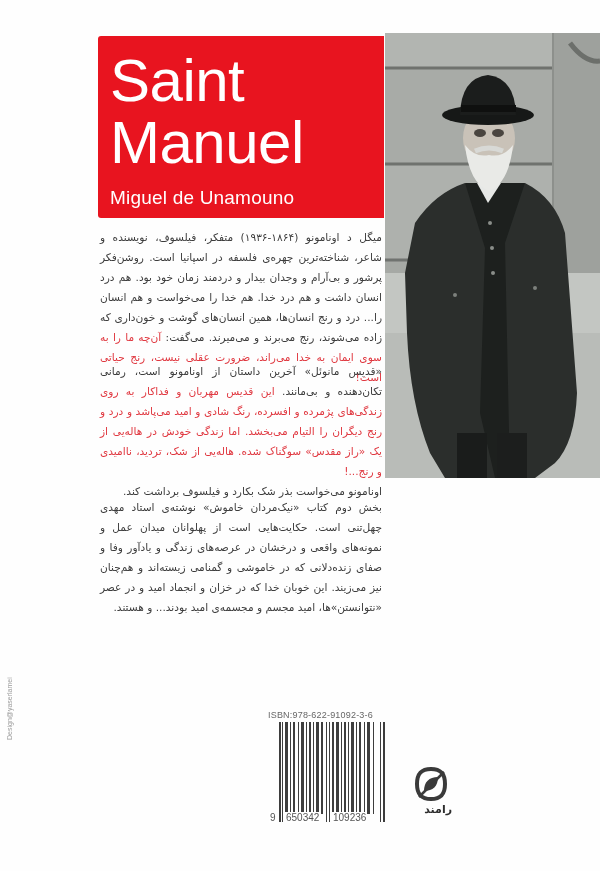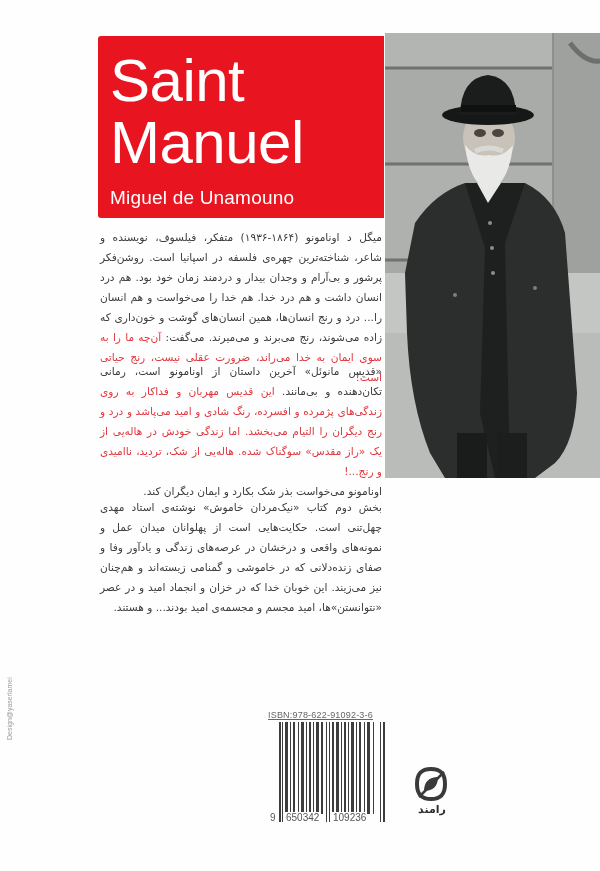--- a/index.html
+++ b/index.html
@@ -46,32 +46,32 @@
   
   .designer {
     position: absolute; left: 6px; top: 740px; transform-origin: left top;
     transform: rotate(-90deg); font-family: "Liberation Sans", sans-serif;
     font-size: 7px; color: #9a9a9a; white-space: nowrap;
   }
 
   
   .isbn {
     position: absolute; left: 268px; top: 710px; font-family: "Liberation Sans", sans-serif;
-    font-size: 9px; color: #666; letter-spacing: 0.2px; text-decoration: underline;
+    font-size: 9px; color: #666; letter-spacing: 0.2px;
   }
   .barcode { position: absolute; left: 279px; top: 722px; width: 106px; height: 100px; }
   .barcode-digits {
     position: absolute; top: 812px; font-family: "Liberation Sans", sans-serif;
     font-size: 10px; color: #555; background: #fff; padding: 0 1px;
   }
 
   
   .logo { position: absolute; left: 413px; top: 766px; width: 36px; height: 36px; }
   .logo-text {
-    position: absolute; left: 412px; top: 803px; width: 40px; text-align: center;
+    position: absolute; left: 412px; top: 803px; width: 40px; text-align: right;
     direction: rtl; font-family: "DejaVu Sans", sans-serif; font-weight: 700;
     font-size: 11px; color: #2e2e2e;
   }
 </style>
 </head>
 <body>
 
 <div class="cover">
 
   <div class="title-box">
@@ -125,21 +125,21 @@
     </svg>
   </div>
 
   <div class="para p1">
     <span>میگل د اونامونو (۱۸۶۴-۱۹۳۶) متفکر، فیلسوف، نویسنده و شاعر، شناخته‌ترین چهره‌ی فلسفه در اسپانیا است. روشن‌فکر پرشور و بی‌آرام و وجدان بیدار و دردمند زمان خود بود. هم درد انسان داشت و هم درد خدا. هم خدا را می‌خواست و هم انسان را... درد و رنج انسان‌ها، همین انسان‌های گوشت و خون‌داری که زاده می‌شوند، رنج می‌برند و می‌میرند. می‌گفت: </span><span class="hl">آن‌چه ما را به سوی ایمان به خدا می‌راند، ضرورت عقلی نیست، رنج حیاتی است!</span>
   </div>
 
   <div class="para p2">
     <span>«قدیس مانوئل» آخرین داستان از اونامونو است، رمانی تکان‌دهنده و بی‌مانند. </span><span class="hl">این قدیس مهربان و فداکار به روی زندگی‌های پژمرده و افسرده، رنگ شادی و امید می‌پاشد و درد و رنج دیگران را التیام می‌بخشد. اما زندگی خودش در هاله‌یی از یک «راز مقدس» سوگناک شده. هاله‌یی از شک، تردید، ناامیدی و رنج...!</span>
     <br>
-    <span>اونامونو می‌خواست بذر شک بکارد و ایمان دیگران کند.</span>
+    <span>اونامونو می‌خواست بذر شک بکارد و فیلسوف برداشت کند.</span>
   </div>
 
   <div class="para p3">بخش دوم کتاب «نیک‌مردان خاموش» نوشته‌ی استاد مهدی چهل‌تنی است. حکایت‌هایی است از پهلوانان میدان عمل و نمونه‌های واقعی و درخشان در عرصه‌های زندگی و یادآور وفا و صفای زنده‌دلانی که در خاموشی و گمنامی زیسته‌اند و هم‌چنان نیز می‌زیند. این خوبان خدا که در خزان و انجماد امید و در عصر «نتوانستن»ها، امید مجسم و مجسمه‌ی امید بودند... و هستند.</div>
 
   <div class="designer">Design@yaserlamei</div>
 
   <div class="isbn">ISBN:978-622-91092-3-6</div>
 
   <svg class="barcode" viewBox="0 0 106 100" preserveAspectRatio="none">
     <g fill="#3d3d3d">

